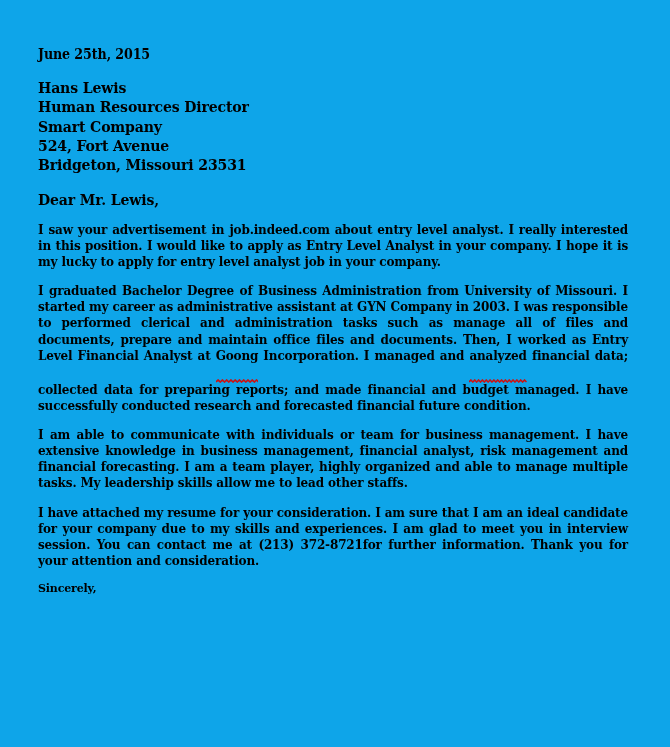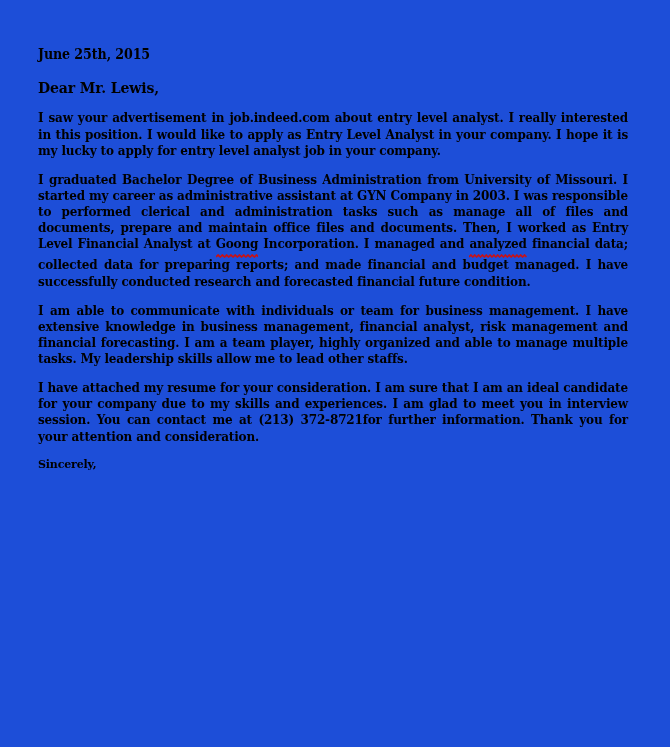--- a/index.html
+++ b/index.html
@@ -9,21 +9,21 @@
     background: #ffffff;
   }
   body {
     font-family: "DejaVu Serif", "Liberation Serif", serif;
     color: #000000;
   }
   .page {
     position: relative;
     width: 670px;
     height: 747px;
-    background: #1d4ed8;
+    background: #0ea5e9;
     overflow: hidden;
     box-sizing: border-box;
   }
   .sheet {
     position: absolute;
     left: 38px;
     top: 44px;
     width: 590px;
   }
   .date-line {
@@ -73,21 +73,21 @@
     font-weight: bold;
     font-size: 11px;
     line-height: 1.33;
     letter-spacing: -0.15px;
     margin: 0 0 17px 0;
   }
   
   .misspelled {
     position: relative;
     display: inline-block;
-    padding-bottom: 5px;
+    padding-bottom: 18px;
   }
   .misspelled .squiggle {
     position: absolute;
     left: 0;
     right: 0;
     bottom: -1px;
     height: 4px;
     display: block;
     overflow: hidden;
   }
@@ -98,20 +98,27 @@
   }
 </style>
 </head>
 <body>
 
 <div class="page">
   <div class="sheet">
 
     <p class="date-line">June 25th, 2015</p>
 
+    <div class="recipient-block">
+      <p class="recipient-line">Hans Lewis</p>
+      <p class="recipient-line">Human Resources Director</p>
+      <p class="recipient-line">Smart Company</p>
+      <p class="recipient-line">524, Fort Avenue</p>
+      <p class="recipient-line">Bridgeton, Missouri 23531</p>
+    </div>
 
     <p class="salutation">Dear Mr. Lewis,</p>
 
     <p class="para">I saw your advertisement in job.indeed.com about entry level analyst. I really interested in this position. I would like to apply as Entry Level Analyst in your company. I hope it is my lucky to apply for entry level analyst job in your company.</p>
 
     <p class="para"><span>I graduated Bachelor Degree of Business Administration from University of Missouri. I started my career as administrative assistant at GYN Company in 2003. I was responsible to performed clerical and administration tasks such as manage all of files and documents, prepare and maintain office files and documents. Then, I worked as Entry Level Financial Analyst at </span><span class="misspelled"><span>Goong</span><span class="squiggle">
             <svg viewBox="0 0 40 4" preserveAspectRatio="none">
               <path d="M0 3 L2 1 L4 3 L6 1 L8 3 L10 1 L12 3 L14 1 L16 3 L18 1 L20 3 L22 1 L24 3 L26 1 L28 3 L30 1 L32 3 L34 1 L36 3 L38 1 L40 3" fill="none" stroke="#cc1111" stroke-width="1.6"></path>
             </svg>
           </span></span><span> Incorporation. I managed and </span><span class="misspelled"><span>analyzed</span><span class="squiggle">

